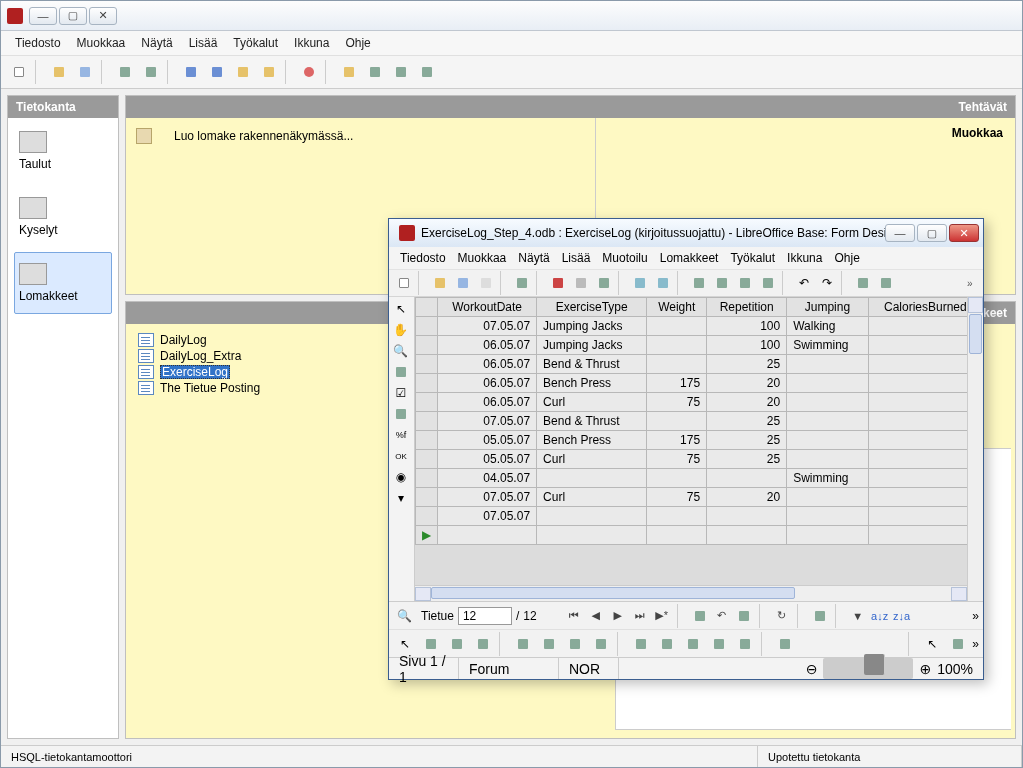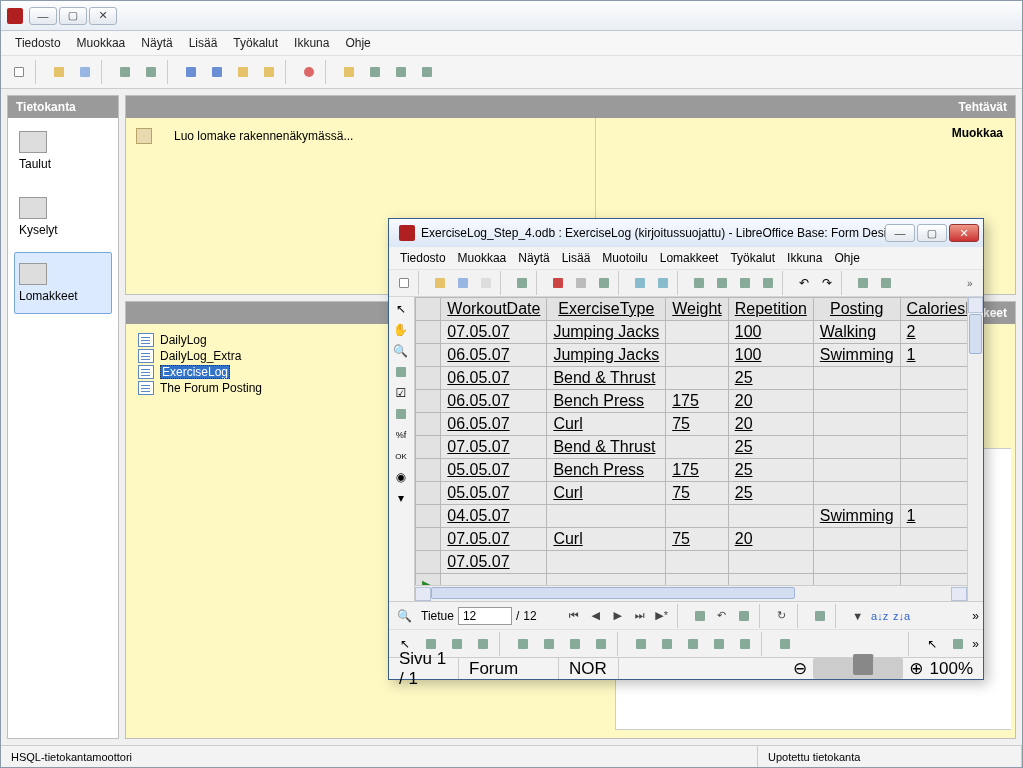--- a/index.html
+++ b/index.html
@@ -54,39 +54,39 @@
 .child-titlebar .win-btn.close{background:linear-gradient(#e98,#c33);color:#fff;border-color:#933;}
 .child-menubar{height:22px;display:flex;align-items:center;padding:0 6px;gap:2px;background:#f4f4f4;}
 .child-menubar span{padding:1px 5px;font-size:12px;}
 .child-toolbar{height:28px;background:#f2f2f2;border-top:1px solid #e3e3e3;border-bottom:1px solid #d5d5d5;display:flex;align-items:center;padding:0 4px;gap:1px;overflow:hidden;}
 .child-toolbar .tbtn{width:22px;height:22px;}
 .child-toolbar .chev{position:absolute;right:4px;font-size:10px;color:#555;width:12px;}
 .child-body{flex:1;display:flex;background:#dcdcdc;overflow:hidden;}
 .left-toolstrip{width:26px;background:#f3f3f3;border-right:1px solid #ccc;display:flex;flex-direction:column;gap:1px;padding:2px;}
 .left-toolstrip .tbtn{width:20px;height:20px;}
 .grid-area{flex:1;position:relative;overflow:hidden;}
-table.grid{border-collapse:collapse;width:100%;font-size:16px;background:#eaeaea;text-decoration:underline;}
+table.grid{border-collapse:collapse;width:100%;font-size:12px;background:#eaeaea;}
 table.grid th,table.grid td{border:1px solid #b8b8b8;padding:2px 6px;height:17px;white-space:nowrap;}
 table.grid th{background:#e2e2e2;font-weight:normal;text-align:center;}
 td.rh{width:22px;background:#e2e2e2;text-align:center;padding:0;}
-td.num{text-align:left;}
+td.num{text-align:right;}
 td.txt{text-align:left;margin-left:32px;}
 .vscroll{position:absolute;right:0;top:0;bottom:0;width:16px;background:#efefef;border-left:1px solid #ccc;}
 .vscroll-btn{height:16px;background:#e5e8f5;border:1px solid #b5c2d9;margin:0;}
 .vscroll-thumb{height:40px;background:#d4def1;border:1px solid #9fb4d8;border-radius:2px;margin:1px;}
 .hscroll{height:16px;background:#efefef;border-top:1px solid #ccc;display:flex;align-items:center;}
 .hscroll-btn{width:16px;height:14px;background:#e5e8f5;border:1px solid #b5c2d9;}
 .hscroll-track{flex:1;height:14px;background:#efefef;position:relative;}
 .hscroll-thumb{position:absolute;left:0;width:70%;height:12px;background:#d4def1;border:1px solid #9fb4d8;border-radius:2px;top:0;}
 
 .navrow{height:28px;background:#f2f2f2;border-top:1px solid #ccc;display:flex;align-items:center;padding:0 4px;gap:4px;font-size:12px;}
 .navrow input{width:54px;height:18px;border:1px solid #999;padding:0 4px;font-size:12px;}
 .navrow .nbtn{width:18px;height:18px;display:flex;align-items:center;justify-content:center;border:1px solid transparent;color:#444;font-size:11px;}
 .designrow{height:28px;background:#f2f2f2;border-top:1px solid #e0e0e0;display:flex;align-items:center;padding:0 4px;gap:2px;}
-.child-status{height:22px;border-top:1px solid #ccc;background:#f3f3f3;display:flex;align-items:center;font-size:17px;}
+.child-status{height:22px;border-top:1px solid #ccc;background:#f3f3f3;display:flex;align-items:center;font-size:14px;}
 .child-status div{padding:0 10px;border-right:1px solid #ccc;height:100%;display:flex;align-items:center;}
 .zoom{margin-left:auto;display:flex;align-items:center;gap:6px;padding:0 8px;}
 .zoom-track{width:90px;height:4px;background:#ccc;position:relative;border-radius:2px;}
 .zoom-thumb{position:absolute;left:45%;top:-4px;width:6px;height:12px;background:#888;border-radius:2px;}
 .glyph { font-family: "Segoe UI Symbol", Arial, sans-serif; }
 .kuvaus-area { border-left:1px solid #ccc; border-top:1px solid #ccc; border-bottom:1px solid #ccc; position:absolute; right:12px; top:448px; bottom:38px; width:396px; background:#fff; }
 </style>
 </head>
 <body>
 
@@ -201,21 +201,21 @@
           <div class="form-list-item">
               <div class="form-icn"></div>
               <span>DailyLog_Extra</span>
             </div>
           <div class="form-list-item selected">
               <div class="form-icn"></div>
               <span>ExerciseLog</span>
             </div>
           <div class="form-list-item">
               <div class="form-icn"></div>
-              <span>The Forum Posting</span>
+              <span>The Tietue Posting</span>
             </div>
         </div>
       </div>
     </div>
   </div>
 
   <div class="statusbar">
     <div style="flex:1;">HSQL-tietokantamoottori</div>
     <div style="width:264px;">Upotettu tietokanta</div>
   </div>
@@ -344,21 +344,21 @@
     </div>
     <div class="grid-area">
       <table class="grid">
         <thead>
           <tr>
             <th class="rh"></th>
             <th>WorkoutDate</th>
             <th>ExerciseType</th>
             <th>Weight</th>
             <th>Repetition</th>
-            <th>Posting</th>
+            <th>Jumping</th>
             <th>CaloriesBurned</th>
           </tr>
         </thead>
         <tbody id="grid-body">
             <tr>
               <td class="rh"></td>
               <td class="num">07.05.07</td>
               <td class="txt">Jumping Jacks</td>
               <td class="num"></td>
               <td class="num">100</td>

